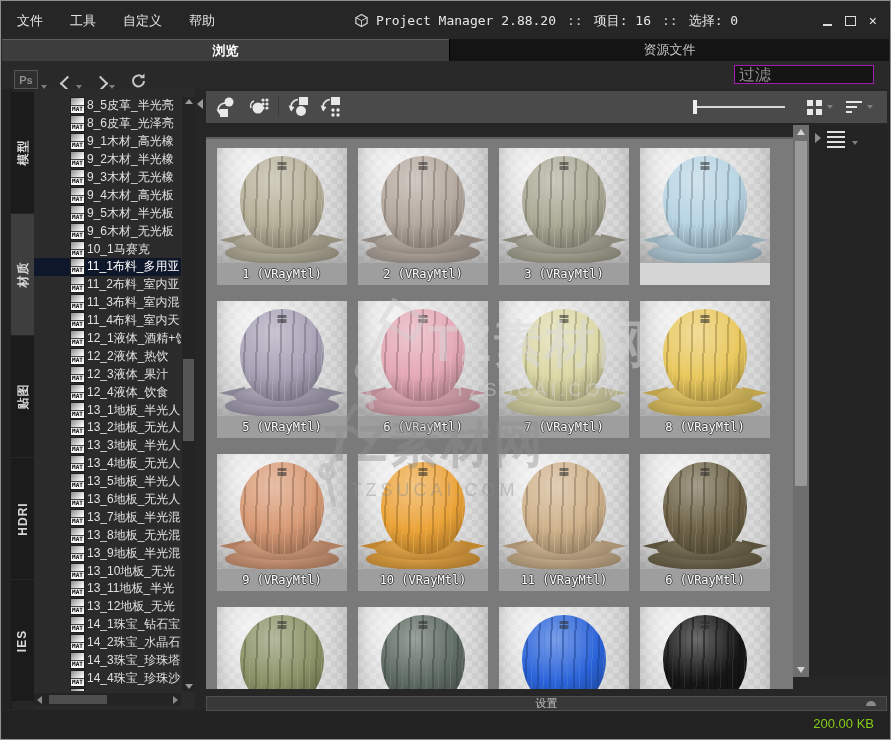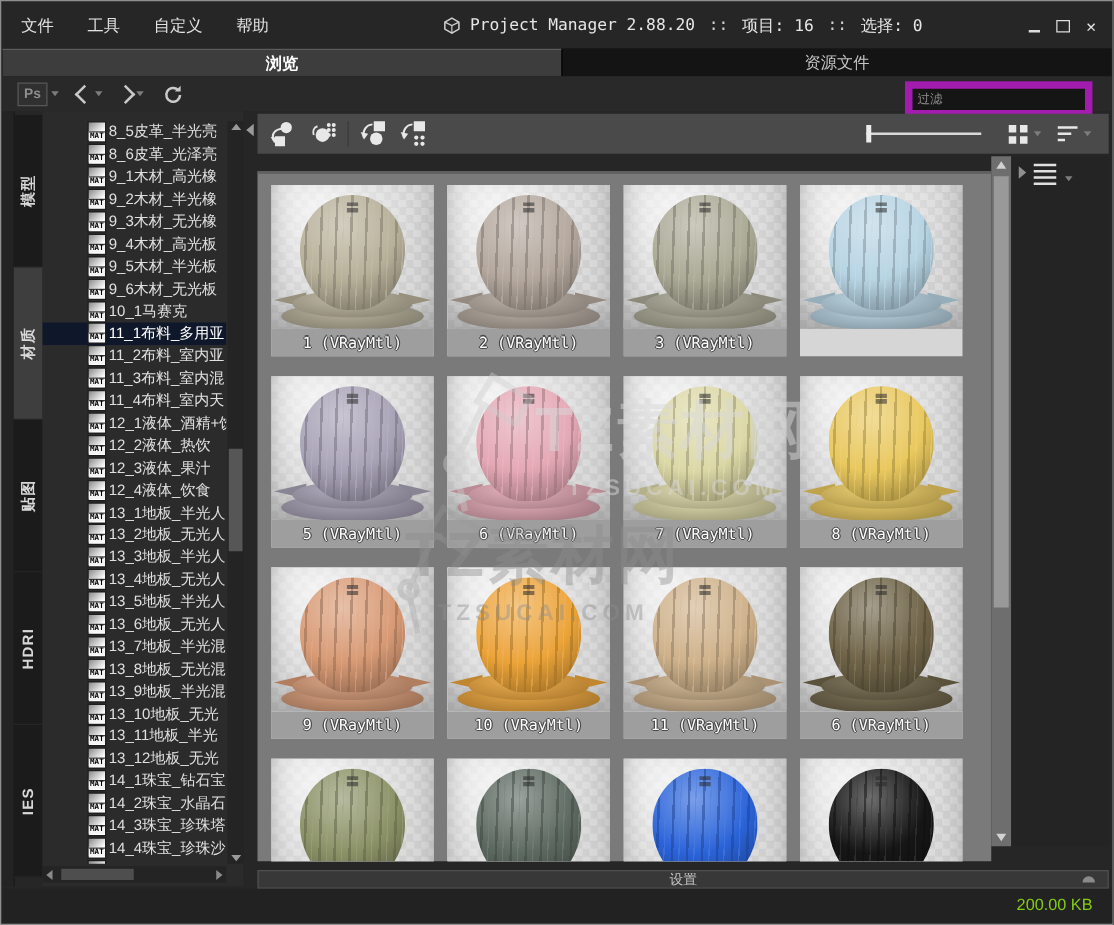--- a/index.html
+++ b/index.html
@@ -15,30 +15,30 @@
   .winbtns{position:absolute;right:12px;top:0;height:37px;display:flex;align-items:center;gap:13px;}
   .btn-min{width:9px;height:2px;background:#dcdcdc;margin-top:8px;}
   .btn-max{width:9px;height:8px;border:1px solid #dcdcdc;}
   .btn-close{font-size:14px;color:#e6e6e6;line-height:1;}
   
   .tabbar{position:absolute;left:1px;top:38px;right:1px;height:22px;display:flex;background:#000;}
   .tab{display:flex;align-items:center;justify-content:center;font-size:13px;}
   .tab.active{width:447px;background:#3d3d3d;color:#fff;font-weight:bold;border-top:1px solid #5d5d5d;box-sizing:border-box;}
   .tab.inactive{flex:1;background:#141414;color:#c4c4c4;margin-left:1px;}
   
-  .navbar{position:absolute;left:1px;top:60px;right:1px;height:28px;background:#292929;display:flex;align-items:center;}
+  .navbar{position:absolute;left:1px;top:60px;right:1px;height:28px;background:#292929;display:flex;align-items:flex-end;}
   .ps-btn{width:22px;height:17px;margin-left:12px;background:#303030;border:1px solid #565656;color:#8f8f8f;
     font-size:11px;font-weight:bold;display:flex;align-items:center;justify-content:center;}
   .caret{width:0;height:0;border-left:3px solid transparent;border-right:3px solid transparent;border-top:4px solid #7d7d7d;margin:0 3px;}
   .chev{width:9px;height:9px;border-left:2px solid #c9c9c9;border-bottom:2px solid #c9c9c9;display:inline-block;}
   .chev.back{transform:rotate(45deg);margin-left:12px;}
   .chev.fwd{transform:rotate(225deg);margin-left:10px;}
   .refresh{margin-left:12px;display:flex;}
-  .filter{position:absolute;right:15px;top:4px;width:130px;height:17px;background:#151515;border:6px solid #a21caf;
-    color:#cfcfcf;font-size:10px;padding:0 4px;font-family:"Liberation Sans",sans-serif;}
+  .filter{position:absolute;right:15px;top:4px;width:130px;height:17px;background:#151515;border:1px solid #a21caf;
+    color:#cfcfcf;font-size:16px;padding:0 4px;font-family:"Liberation Sans",sans-serif;}
   .filter::placeholder{color:#8f8f8f;}
   
   .left-edge{position:absolute;left:1px;top:88px;width:9px;height:620px;background:#232323;border-right:1px solid #1a1a1a;}
   .vtabs{position:absolute;left:10px;top:91px;width:23px;height:612px;display:flex;flex-direction:column;}
   .vtab{height:122px;background:#1b1b1b;display:flex;align-items:center;justify-content:center;border-bottom:1px solid #262626;box-sizing:border-box;}
   .vtab.active{background:#3e3e3e;}
   .vtab span{transform:rotate(-90deg);white-space:nowrap;font-size:12px;font-weight:bold;color:#d8d8d8;letter-spacing:1px;}
   
   .tree-panel{position:absolute;left:33px;top:88px;width:161px;height:620px;background:#2b2b2b;overflow:hidden;}
   .tree-list{position:absolute;left:0;top:8px;right:14px;bottom:18px;overflow:hidden;}
@@ -90,21 +90,21 @@
   .spike.l{left:2px;border-right:26px solid color-mix(in srgb,var(--c),black 18%);}
   .spike.r{right:2px;border-left:26px solid color-mix(in srgb,var(--c),black 18%);}
   .gshadow{position:absolute;left:72px;top:96px;width:52px;height:16px;z-index:0;
     background:radial-gradient(ellipse,rgba(55,55,55,.4),transparent 70%);}
   .caption{height:22px;background:#9e9e9e;display:flex;align-items:center;justify-content:center;
     font-family:"DejaVu Sans Mono",monospace;font-size:12px;color:#fff;
     text-shadow:1px 0 0 #4a4a4a,-1px 0 0 #4a4a4a,0 1px 0 #4a4a4a,0 -1px 0 #4a4a4a;}
   
   .wm{position:absolute;z-index:6;pointer-events:none;white-space:nowrap;}
   .wm-big{font-size:50px;font-weight:bold;letter-spacing:2px;}
-  .wm-small{font-size:18px;font-weight:bold;letter-spacing:4px;margin-top:2px;text-align:center;}
+  .wm-small{font-size:18px;font-weight:normal;letter-spacing:4px;margin-top:2px;text-align:center;}
   .wm1{left:222px;top:172px;color:rgba(215,215,215,.5);}
   .wm2{left:118px;top:272px;color:rgba(140,140,140,.42);}
   .wm-lamp{position:absolute;z-index:6;pointer-events:none;opacity:.4;}
   
   .grid-vscroll{position:absolute;left:792px;top:124px;width:16px;height:552px;background:#6e6e6e;}
   .gvs-up{position:absolute;top:4px;left:4px;width:0;height:0;border-left:4px solid transparent;border-right:4px solid transparent;border-bottom:6px solid #d2d2d2;}
   .gvs-down{position:absolute;bottom:4px;left:4px;width:0;height:0;border-left:4px solid transparent;border-right:4px solid transparent;border-top:6px solid #d2d2d2;}
   .gvs-thumb{position:absolute;left:2px;right:2px;top:16px;height:345px;background:#999;}
   
   .right-panel{position:absolute;left:808px;top:124px;right:3px;height:552px;background:#242424;}

